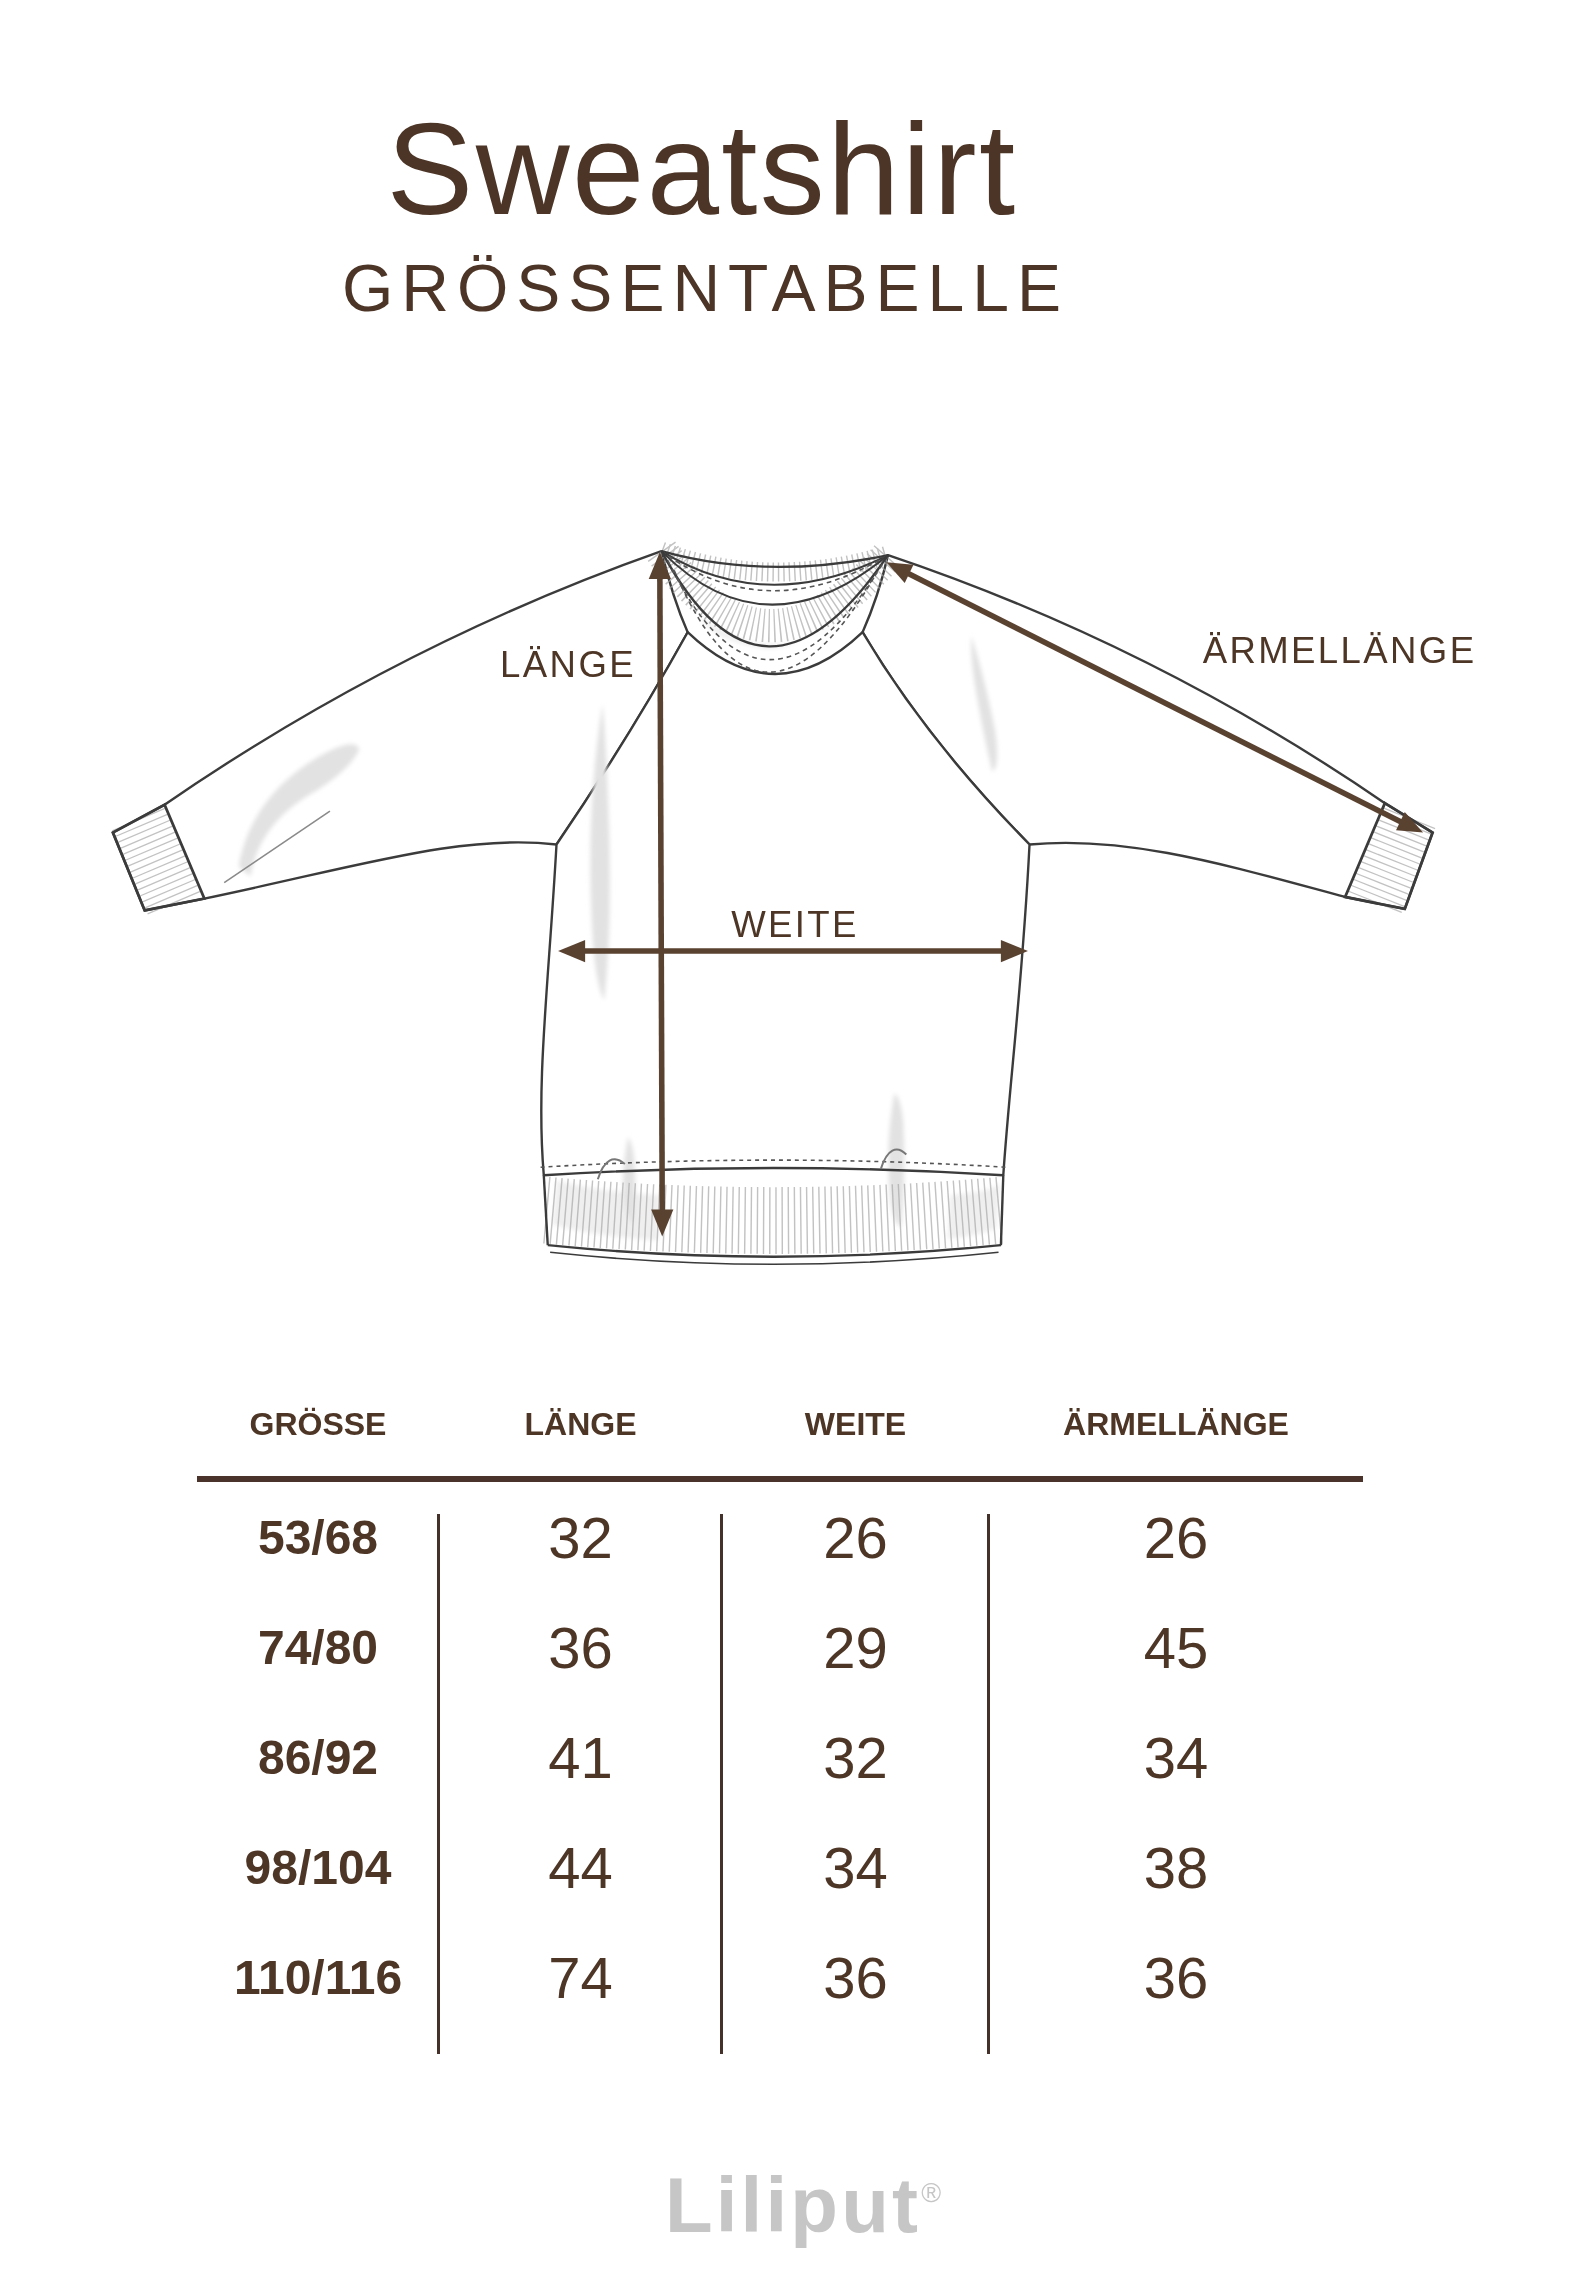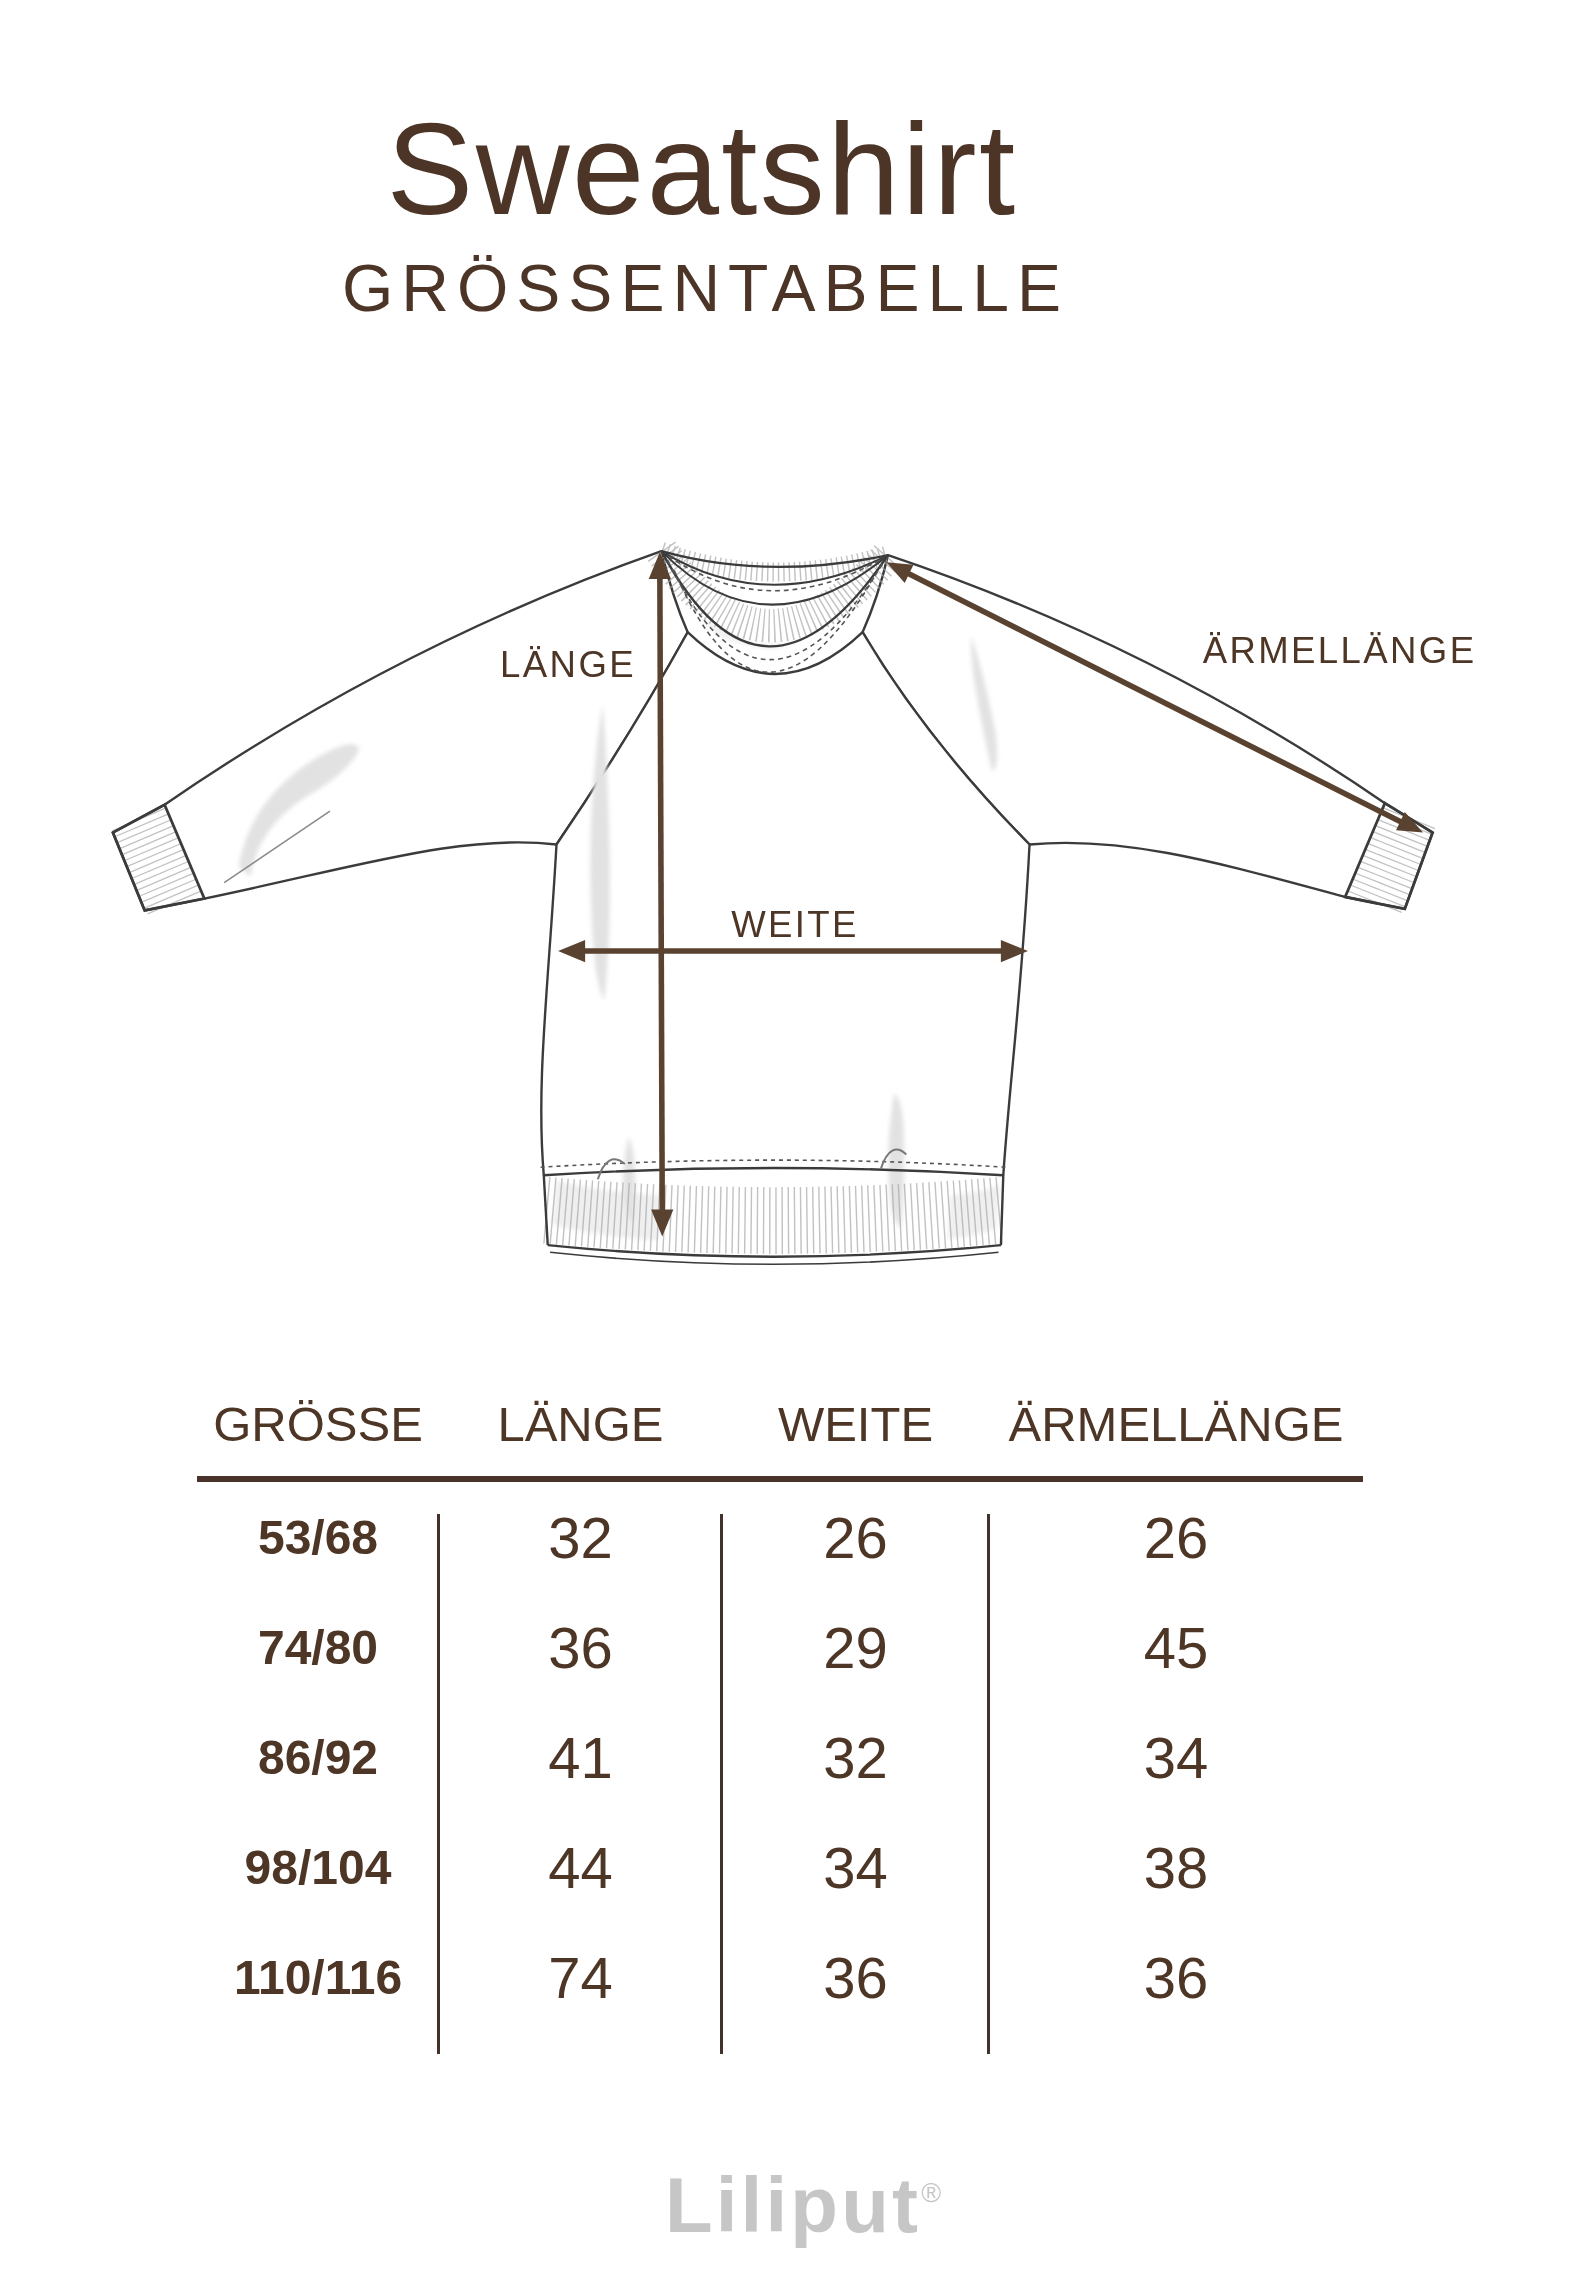--- a/index.html
+++ b/index.html
@@ -13,21 +13,21 @@
   .subtitle{margin-top:20.7px;font-size:66px;font-weight:400;letter-spacing:8px;line-height:1;padding-left:7px;}
 
   
   .diagram{position:absolute;left:0;top:485px;width:1590px;height:843px;}
   .diagram svg{display:block;width:1590px;height:843px;}
   text.measure-label{fill:#4e3626;font-size:46px;letter-spacing:3px;font-family:"Liberation Sans",sans-serif;}
 
   
   .size-table{position:absolute;left:197px;top:1383px;width:1166px;color:#4e3626;}
   .thead{display:flex;align-items:center;height:73px;margin-top:4.8px;}
-  .th{font-size:49px;font-weight:400;letter-spacing:0px;text-align:center;}
+  .th{font-size:32px;font-weight:700;letter-spacing:0px;text-align:center;}
   .th:nth-child(1){width:242px;}
   .th:nth-child(2){width:283px;}
   .th:nth-child(3){width:267px;}
   .th:nth-child(4){width:374px;}
   .rule{height:6.4px;background:#4a332a;margin-top:15px;}
   .tbody{position:relative;height:604px;}
   .vline{position:absolute;top:32px;width:3.2px;height:540px;background:#44312a;}
   .vline.v1{left:240px;}
   .vline.v2{left:523px;}
   .vline.v3{left:790px;}

